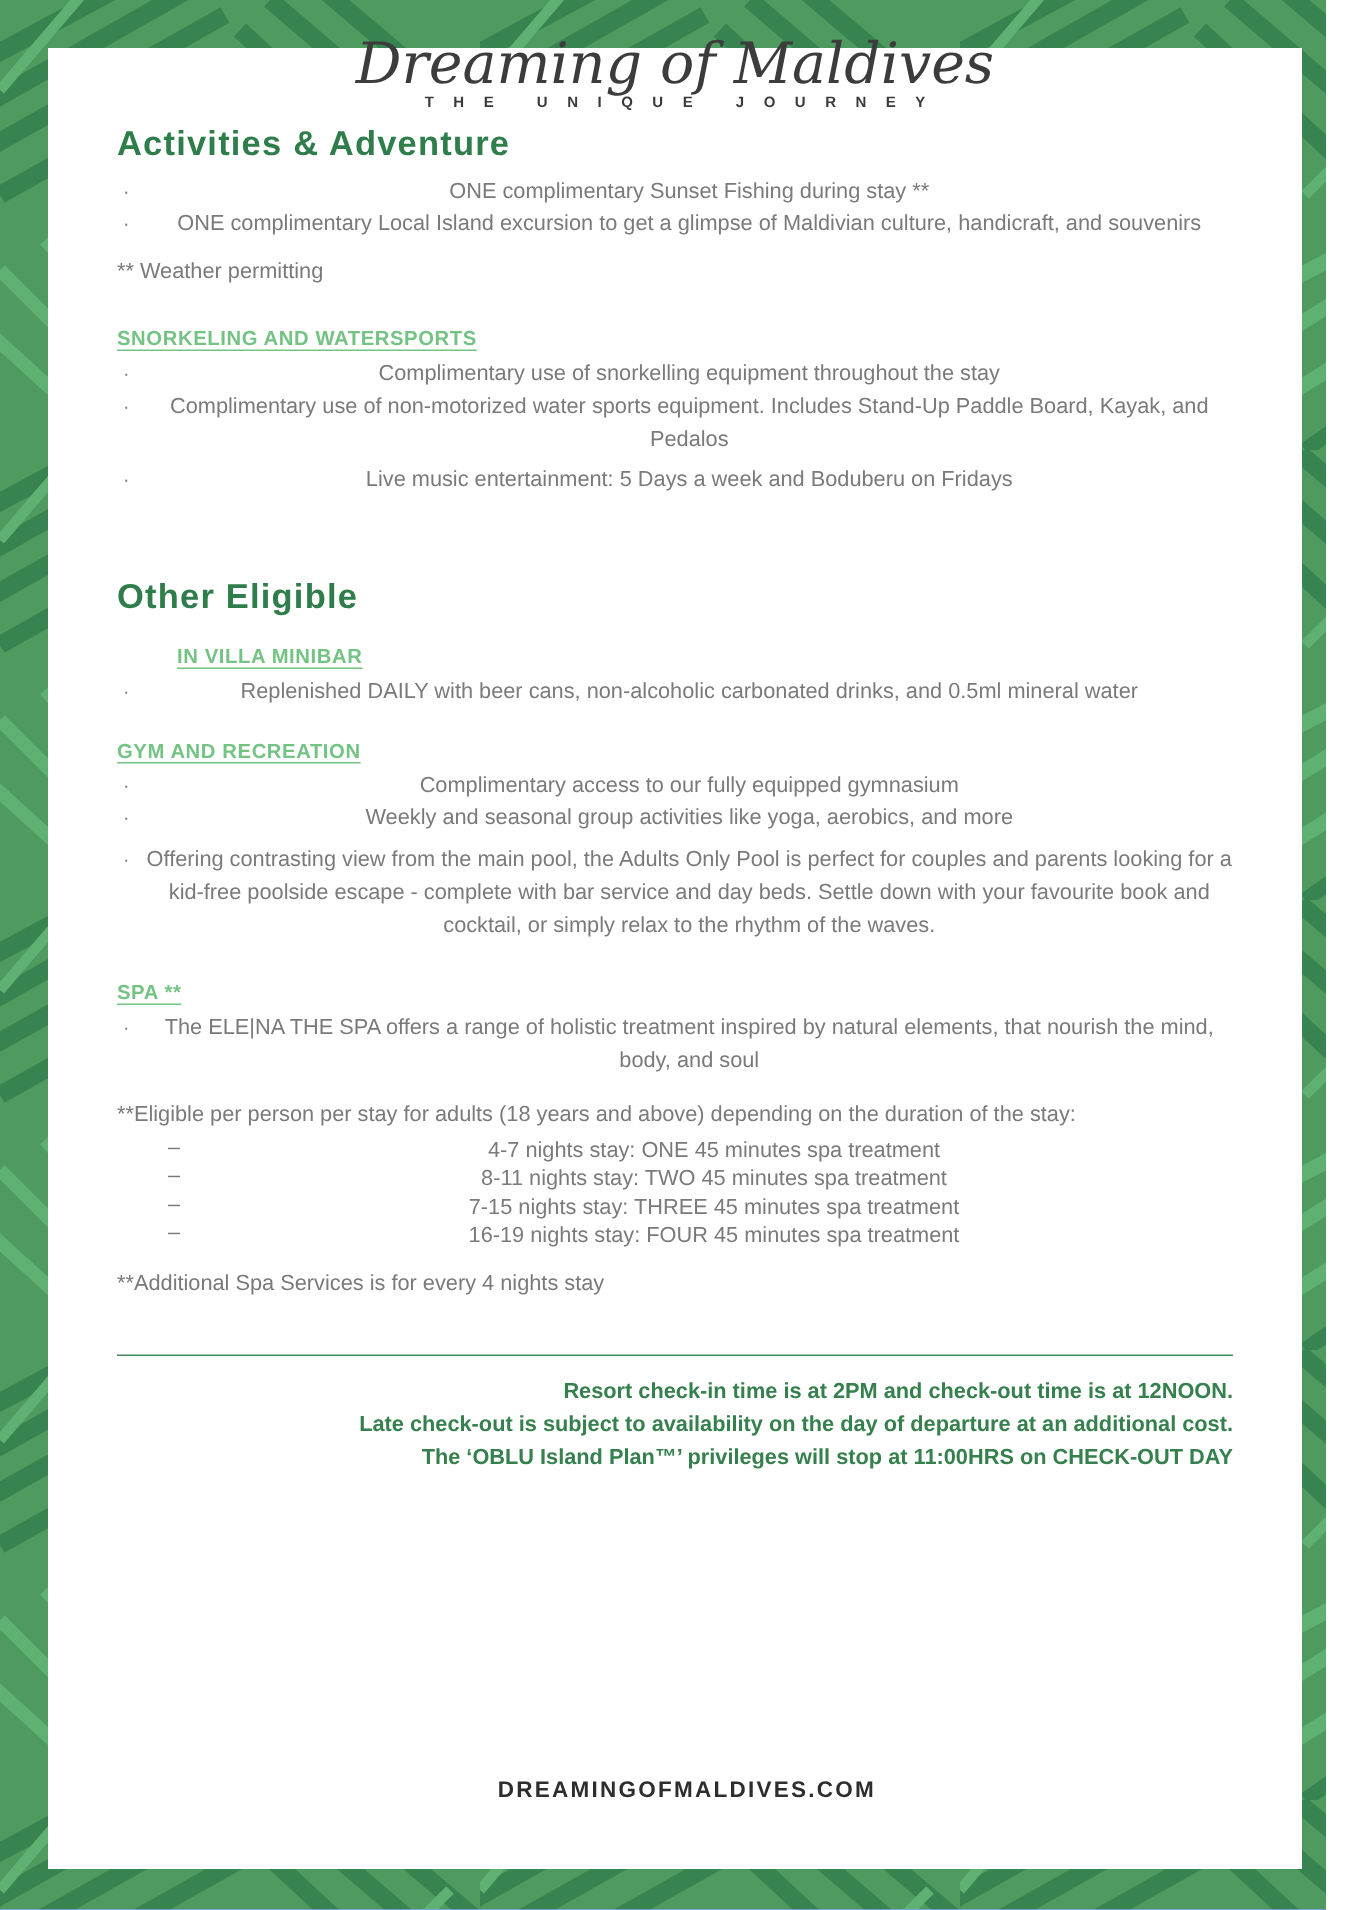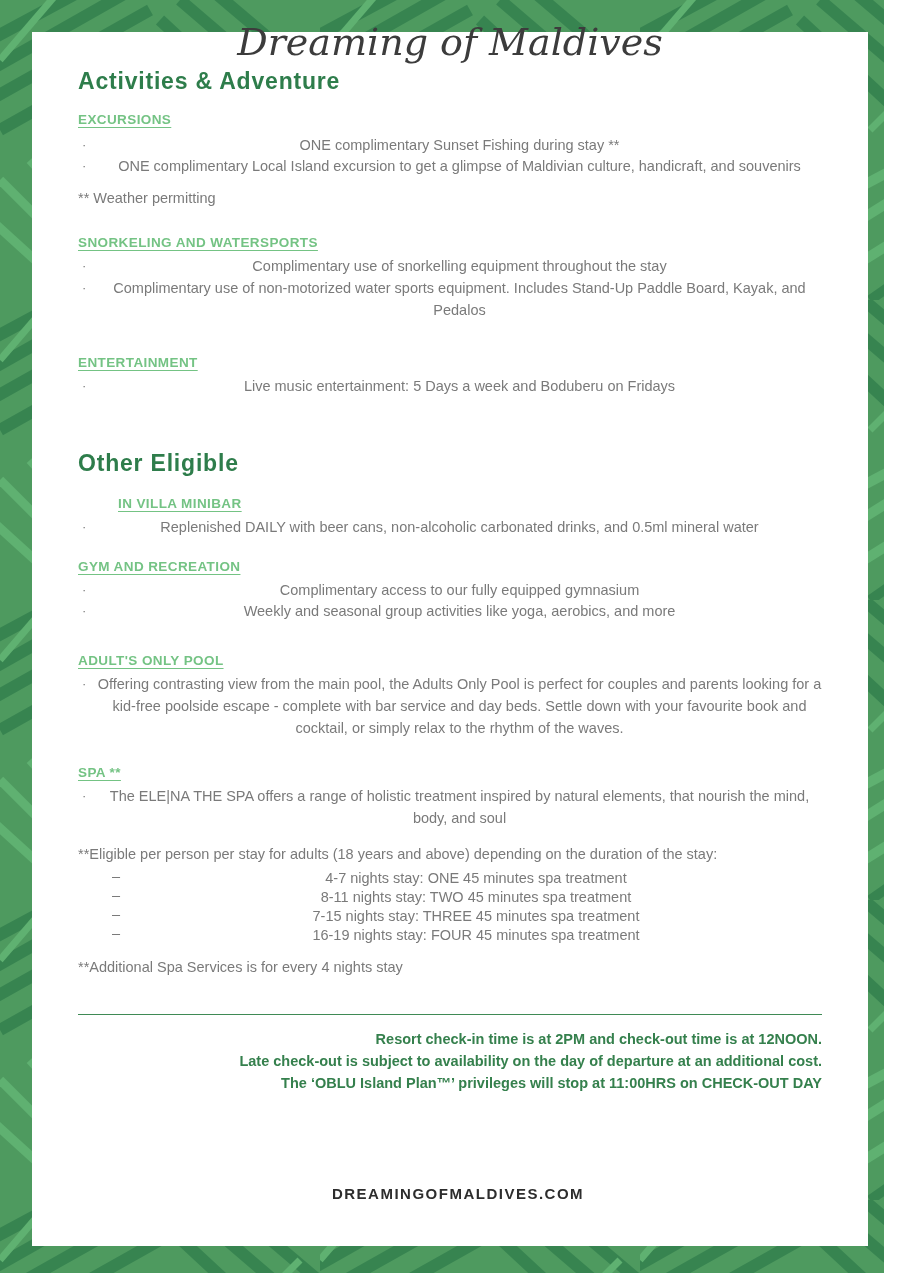--- a/index.html
+++ b/index.html
@@ -75,25 +75,25 @@
         </g>
       </pattern>
     </defs>
     <rect width="900" height="1273" fill="url(#leafpat)"></rect>
   </svg>
 
   <div class="sheet">
 
     <div class="logo">
       <div class="logo-script">Dreaming of Maldives</div>
+      <div class="logo-tagline">THE UNIQUE JOURNEY</div>
     </div>
 
     <div class="h1 first">Activities &amp; Adventure</div>
 
-    <div class="subhead mt16">EXCURSIONS</div>
     <div class="mt8">
       <div class="brow">
         <span class="bmark">·</span>
         <span class="btext">ONE complimentary Sunset Fishing during stay **</span>
       </div>
       <div class="brow">
         <span class="bmark">·</span>
         <span class="btext">ONE complimentary Local Island excursion to get a glimpse of Maldivian culture, handicraft, and souvenirs</span>
       </div>
     </div>
@@ -104,21 +104,20 @@
       <div class="brow">
         <span class="bmark">·</span>
         <span class="btext">Complimentary use of snorkelling equipment throughout the stay</span>
       </div>
       <div class="brow">
         <span class="bmark">·</span>
         <span class="btext">Complimentary use of non-motorized water sports equipment. Includes Stand-Up Paddle Board, Kayak, and Pedalos</span>
       </div>
     </div>
 
-    <div class="subhead mt34">ENTERTAINMENT</div>
     <div class="mt6">
       <div class="brow">
         <span class="bmark">·</span>
         <span class="btext">Live music entertainment: 5 Days a week and Boduberu on Fridays</span>
       </div>
     </div>
 
     <div class="h1 mt52">Other Eligible</div>
 
     <div class="subhead mt18">IN VILLA MINIBAR</div>
@@ -134,21 +133,20 @@
       <div class="brow">
         <span class="bmark">·</span>
         <span class="btext">Complimentary access to our fully equipped gymnasium</span>
       </div>
       <div class="brow">
         <span class="bmark">·</span>
         <span class="btext">Weekly and seasonal group activities like yoga, aerobics, and more</span>
       </div>
     </div>
 
-    <div class="subhead mt30">ADULT'S ONLY POOL</div>
     <div class="mt6">
       <div class="brow">
         <span class="bmark">·</span>
         <span class="btext">Offering contrasting view from the main pool, the Adults Only Pool is perfect for couples and parents looking for a kid-free poolside escape - complete with bar service and day beds. Settle down with your favourite book and cocktail, or simply relax to the rhythm of the waves.</span>
       </div>
     </div>
 
     <div class="subhead mt26">SPA **</div>
     <div class="mt6">
       <div class="brow">

